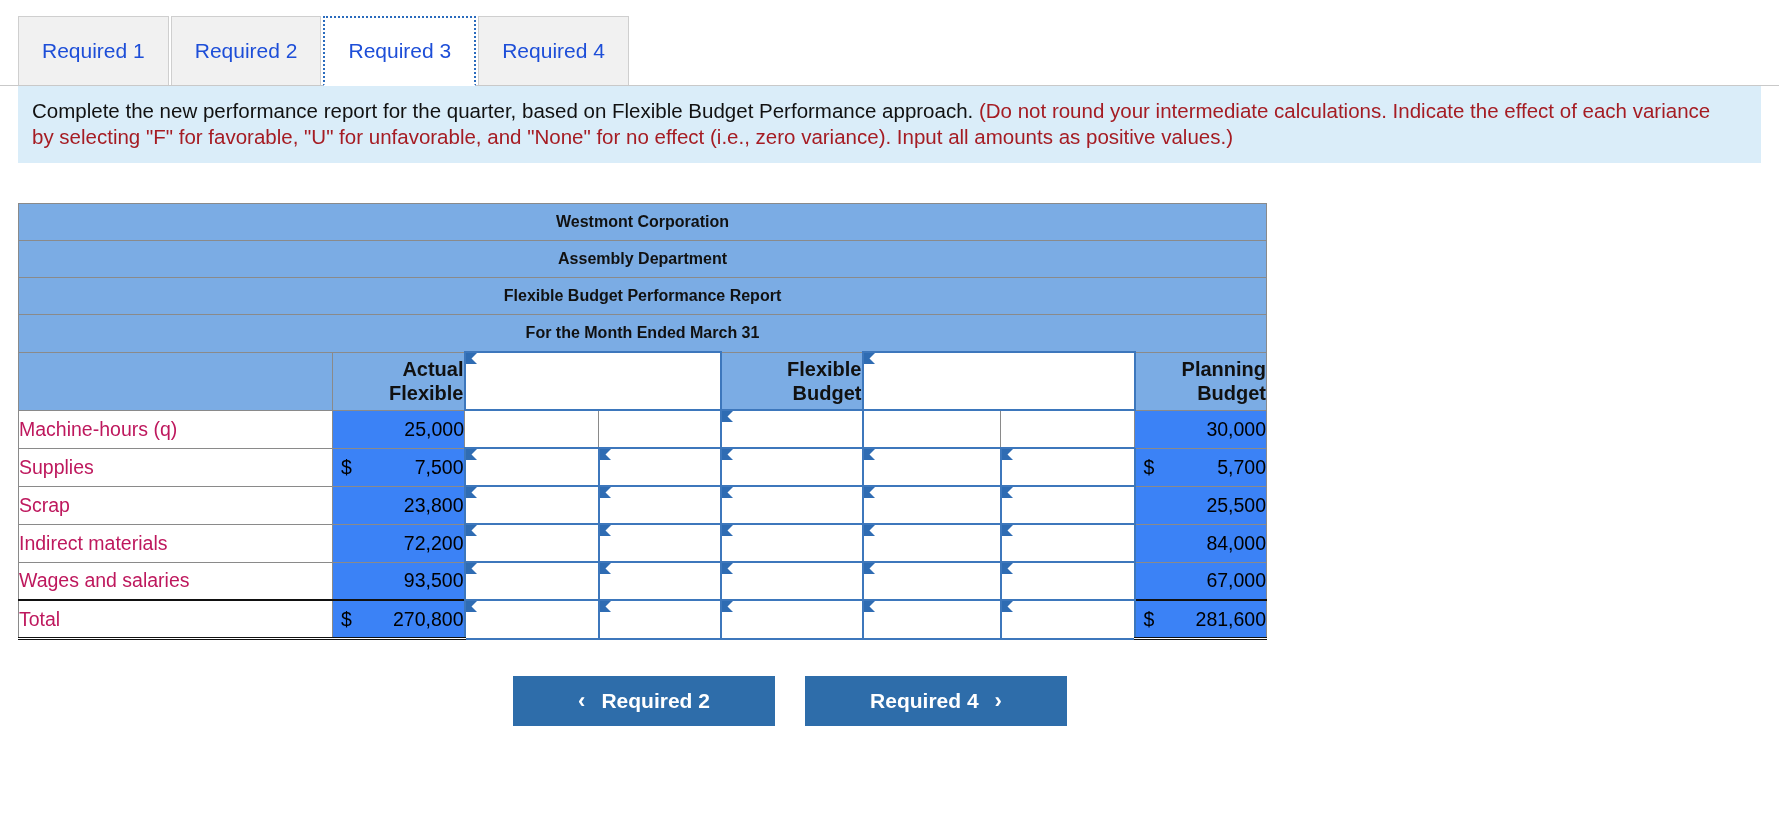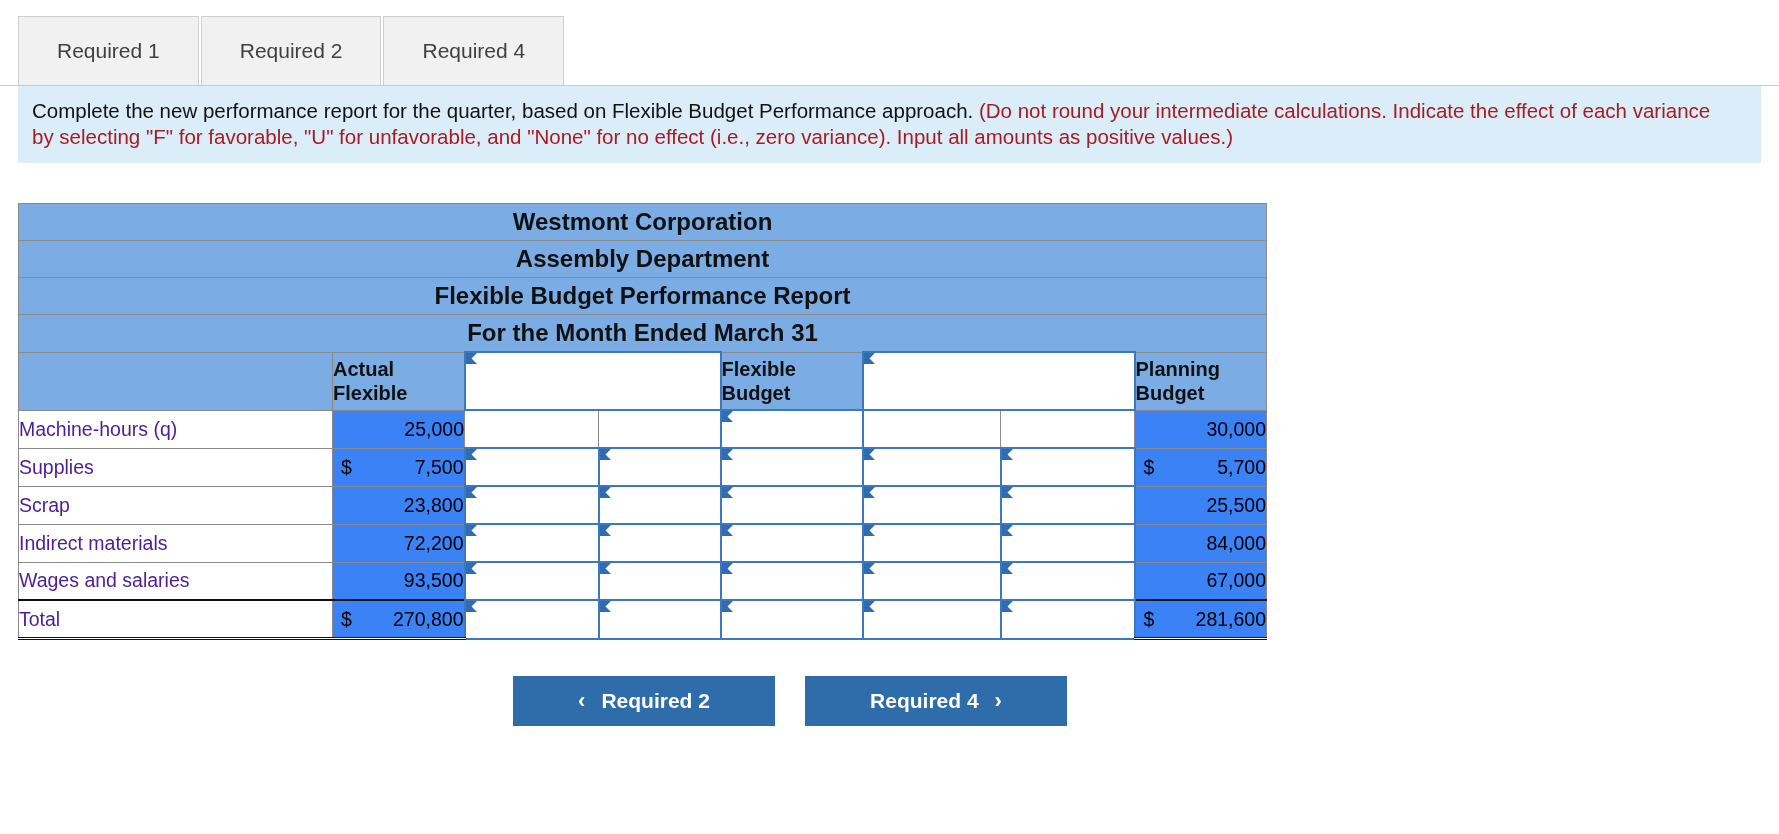--- a/index.html
+++ b/index.html
@@ -26,25 +26,25 @@
     height: 78px;
   }
   .tab {
     height: 70px;
     min-width: 138px;
     box-sizing: border-box;
     display: flex;
     align-items: center;
     justify-content: center;
     font-size: 21px;
-    color: #404040;
+    color: #1d4ed8;
     background: #f1f1f1;
     border: 1px solid #cfcfcf;
     margin-right: 2px;
-    padding: 0 38px;
+    padding: 0 23px;
     cursor: pointer;
     user-select: none;
   }
   .tab.active {
     background: #ffffff;
     border: 2px dotted #2a6bbd;
     border-bottom: 2px solid #ffffff;
     position: relative;
     z-index: 3;
   }
@@ -86,36 +86,36 @@
     border: 1px solid #8a8a8a;
     padding: 0;
     vertical-align: middle;
   }
   .titlecell {
     background: #7bace4;
     color: #111;
     font-weight: bold;
     text-align: center;
     height: 36px;
-    font-size: 24px;
+    font-size: 16px;
   }
   .colhead {
     background: #7bace4;
     color: #111;
     font-weight: bold;
-    text-align: left;
+    text-align: right;
     height: 56px;
     font-size: 20px;
     line-height: 24px;
   }
   .rowlabel {
     height: 36px;
     padding-left: 7px;
     text-align: left;
-    color: #4c1d95;
+    color: #be185d;
     background: #fff;
     white-space: nowrap;
   }
   .num {
     height: 36px;
     text-align: right;
     padding-right: 6px;
     background: #3b82f6;
     position: relative;
     white-space: nowrap;
@@ -193,20 +193,23 @@
 
 <div id="page">
 
   <div class="tabbar">
     <div class="tab">
         <span>Required 1</span>
       </div>
     <div class="tab">
         <span>Required 2</span>
       </div>
+    <div class="tab active">
+        <span>Required 3</span>
+      </div>
     <div class="tab">
         <span>Required 4</span>
       </div>
   </div>
   <div class="tabs-underline"></div>
 
   <div class="instructions">
     <span>Complete the new performance report for the quarter, based on Flexible Budget Performance approach. </span><span class="red">(Do not round your intermediate calculations. Indicate the effect of each variance by selecting "F" for favorable, "U" for unfavorable, and "None" for no effect (i.e., zero variance). Input all amounts as positive values.)</span>
   </div>
 

